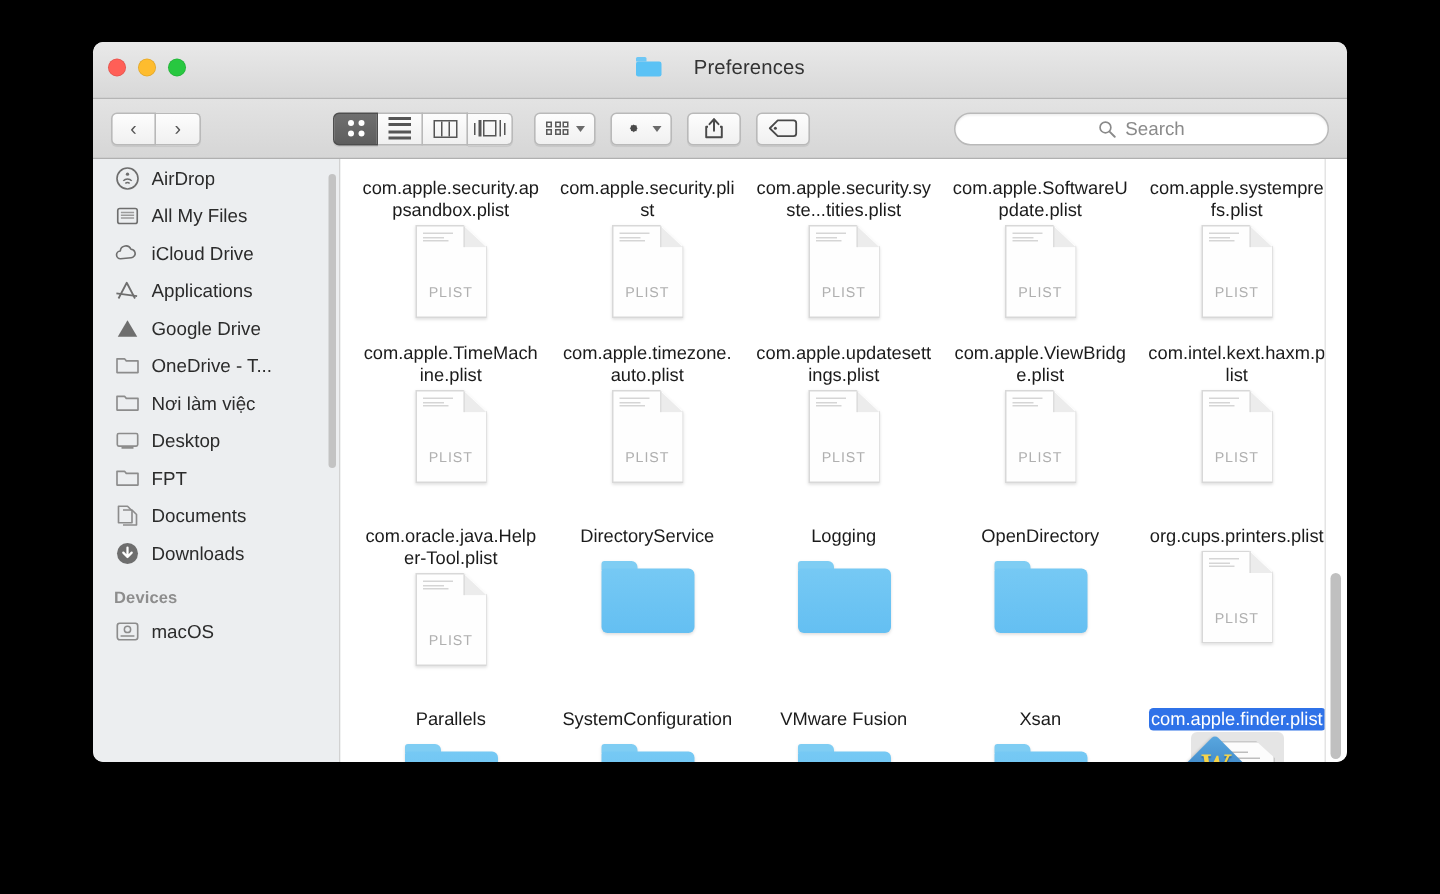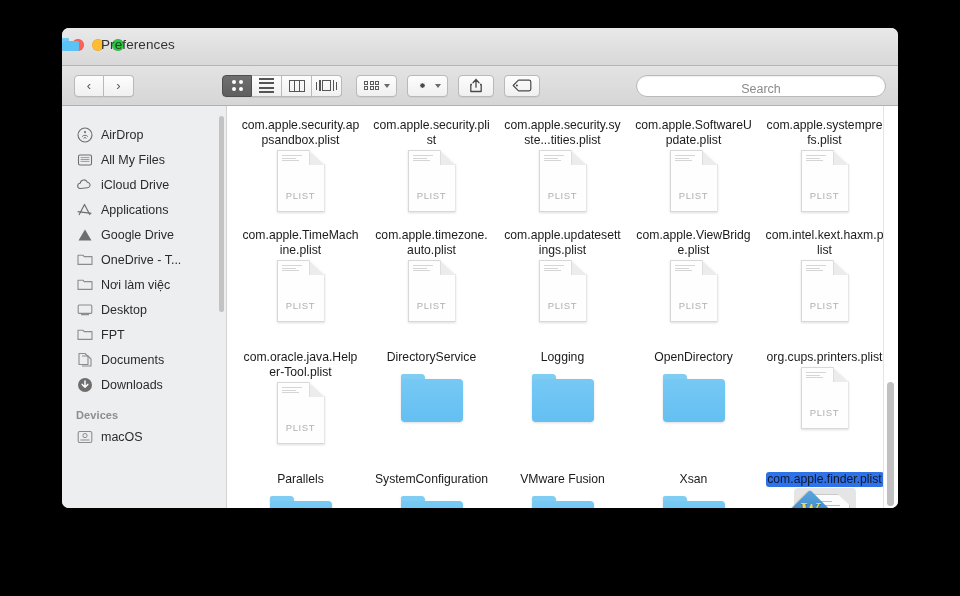--- a/index.html
+++ b/index.html
@@ -31,21 +31,21 @@
     flex: 0 0 auto;
   }
   .traffic { position: absolute; left: 10px; top: 11px; display: flex; gap: 8px; }
   .tl { width: 12px; height: 12px; border-radius: 50%; }
   .tl.red    { background: #ff5f57; box-shadow: inset 0 0 0 0.5px rgba(0,0,0,.12); }
   .tl.yellow { background: #febc2e; box-shadow: inset 0 0 0 0.5px rgba(0,0,0,.12); }
   .tl.green  { background: #28c840; box-shadow: inset 0 0 0 0.5px rgba(0,0,0,.12); }
 
   .title-wrap {
     position: absolute; left: 0; right: 0; top: 9px;
-    display: flex; align-items: center; justify-content: flex-start; gap: 22px;
+    display: flex; align-items: center; justify-content: center; gap: 22px;
   }
   .title-folder {
     width: 17px; height: 13px; position: relative; flex: 0 0 auto;
   }
   .title-folder .tab {
     position: absolute; left: 0; top: 0; width: 7px; height: 3px;
     background: #6ec7f5; border-radius: 1px 1px 0 0;
   }
   .title-folder .body {
     position: absolute; left: 0; top: 2.5px; width: 17px; height: 10.5px;
@@ -115,33 +115,32 @@
 
   .search {
     margin-left: auto;
     width: 250px; height: 22px;
     background: #fff;
     border: 0.5px solid #b9b9b9;
     border-radius: 11px;
     display: flex; align-items: center; justify-content: center;
     gap: 6px;
     box-shadow: inset 0 1px 1.5px rgba(0,0,0,0.07);
-    flex-direction: column;
   }
   .search .sicon { width: 12px; height: 12px; }
   .search .stext { font-size: 12.5px; color: #8a8a8a; }
 
   
   .body { flex: 1 1 auto; display: flex; min-height: 0; }
 
   .sidebar {
     width: 165px;
     background: #eceef0;
     border-right: 0.5px solid #d2d2d2;
-    padding-top: 16px;
+    padding-top: 0;
     overflow: hidden;
     position: relative;
     flex: 0 0 auto;
   }
   .sb-item {
     height: 25px;
     display: flex; align-items: center;
     padding-left: 14px; gap: 8px;
     cursor: default;
   }
@@ -179,21 +178,21 @@
     align-items: center;
     padding-top: 4px;
     cursor: default;
   }
   .file-label {
     font-size: 12.2px; line-height: 15px; color: #1b1b1b;
     text-align: center; width: 118px;
     word-break: break-all;
   }
   .file-label.sel {
-    background: #2f72e8; color: #0f172a; border-radius: 3px;
+    background: #2f72e8; color: #ffffff; border-radius: 3px;
   }
   .icon-slot { height: 66px; display: flex; align-items: center; justify-content: flex-start; }
 
   
   .plist {
     width: 48px; height: 62px; position: relative;
     filter: drop-shadow(0 1px 1px rgba(0,0,0,0.13));
   }
   .plist .page {
     position: absolute; inset: 0;

